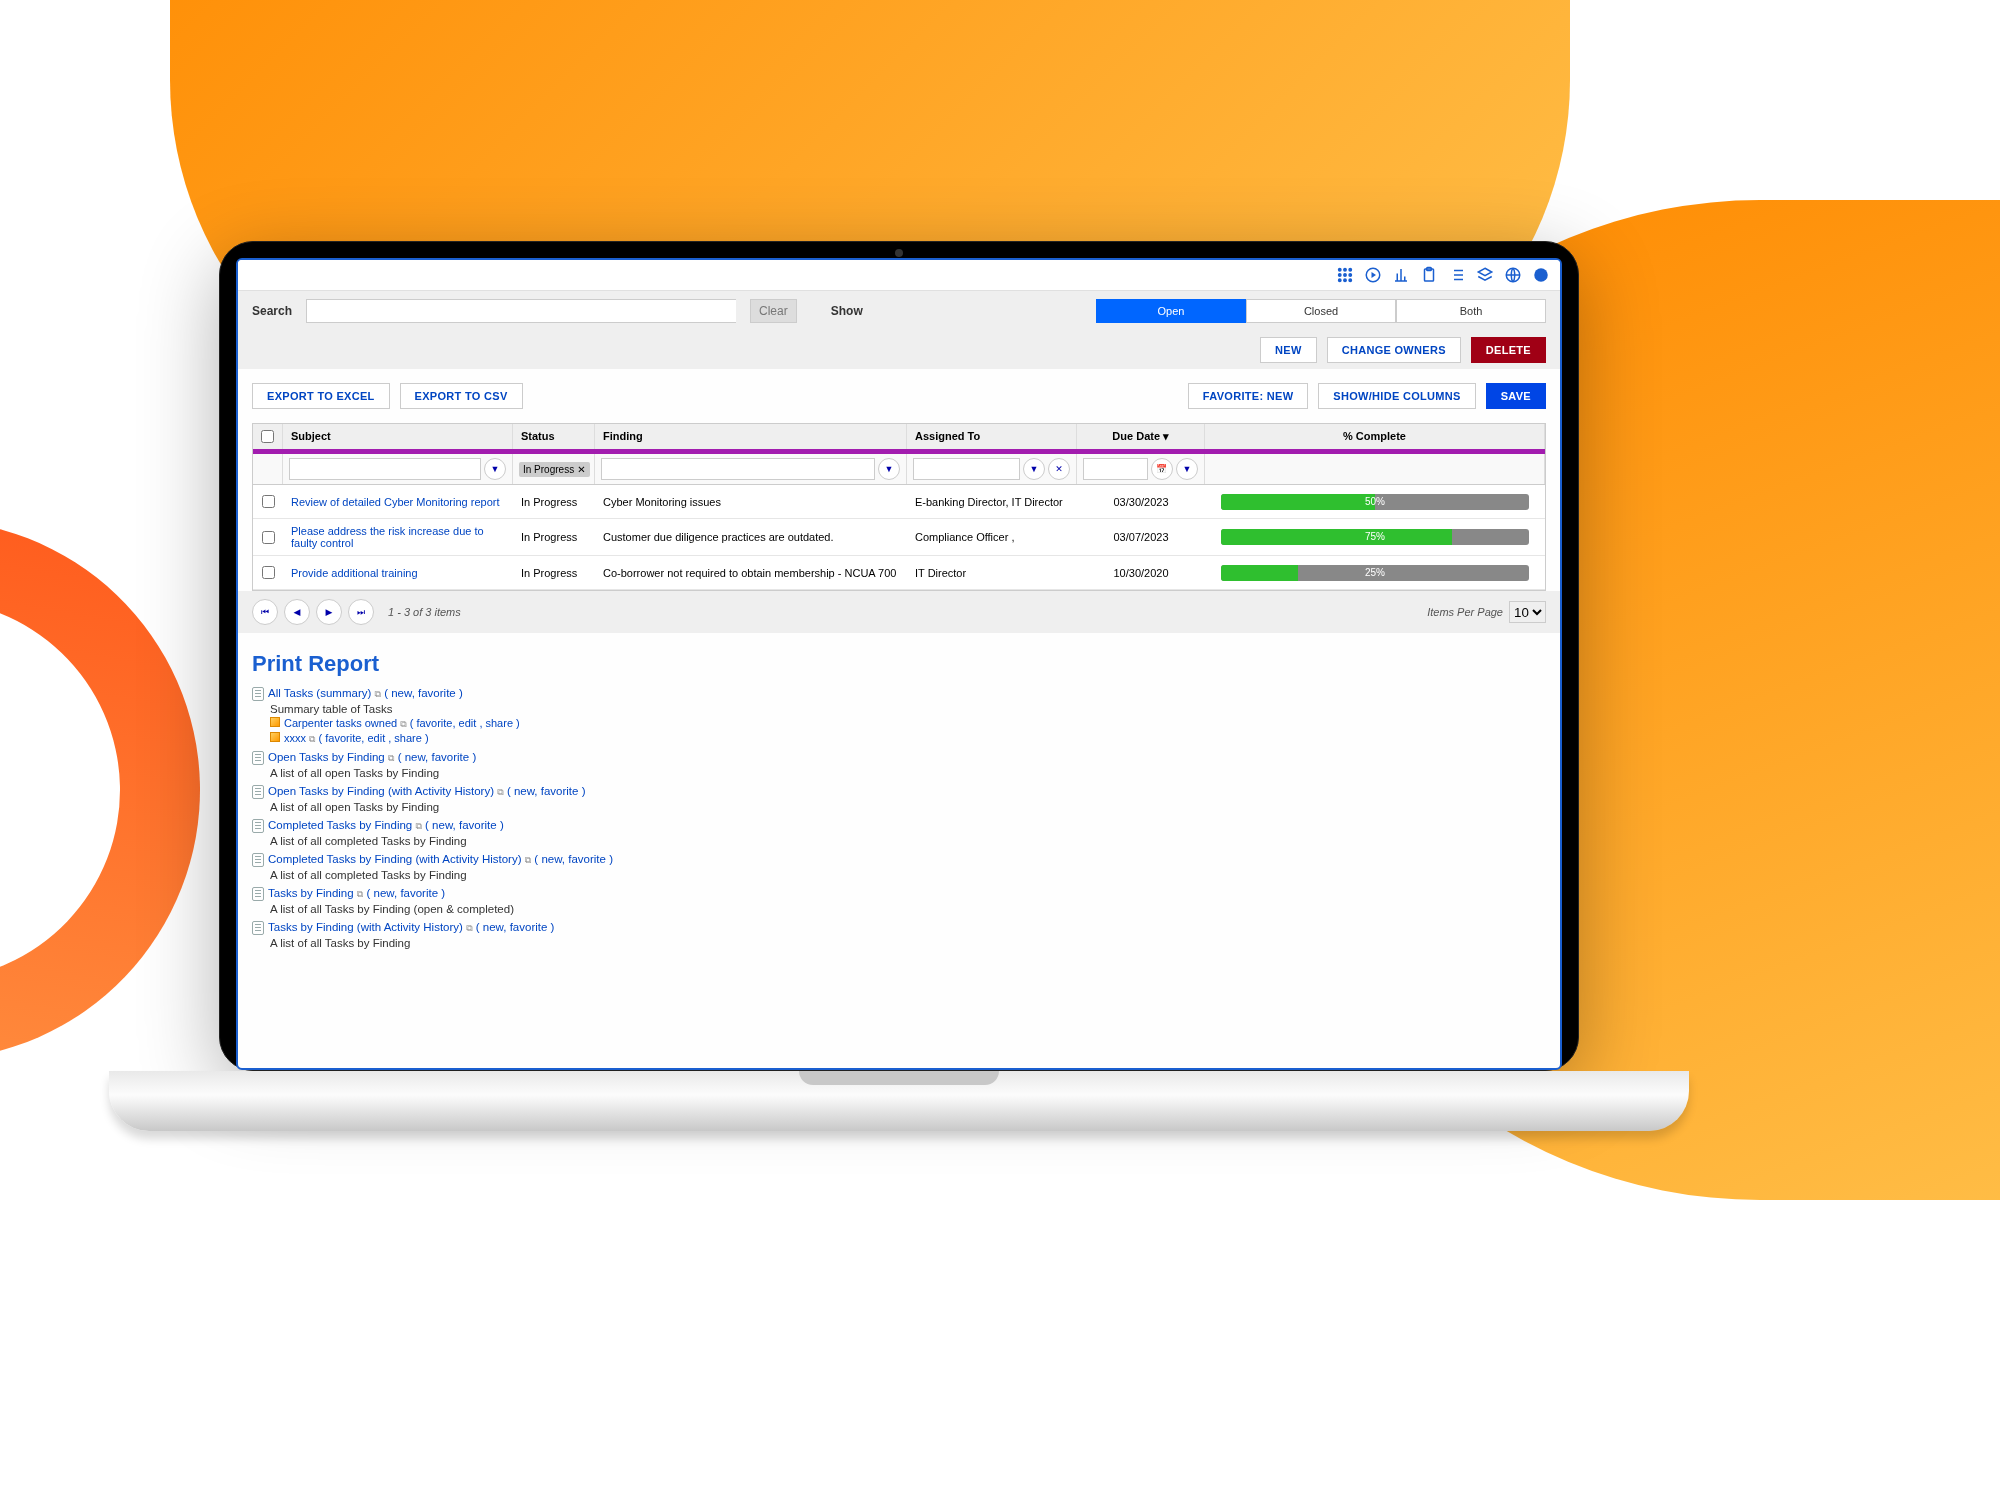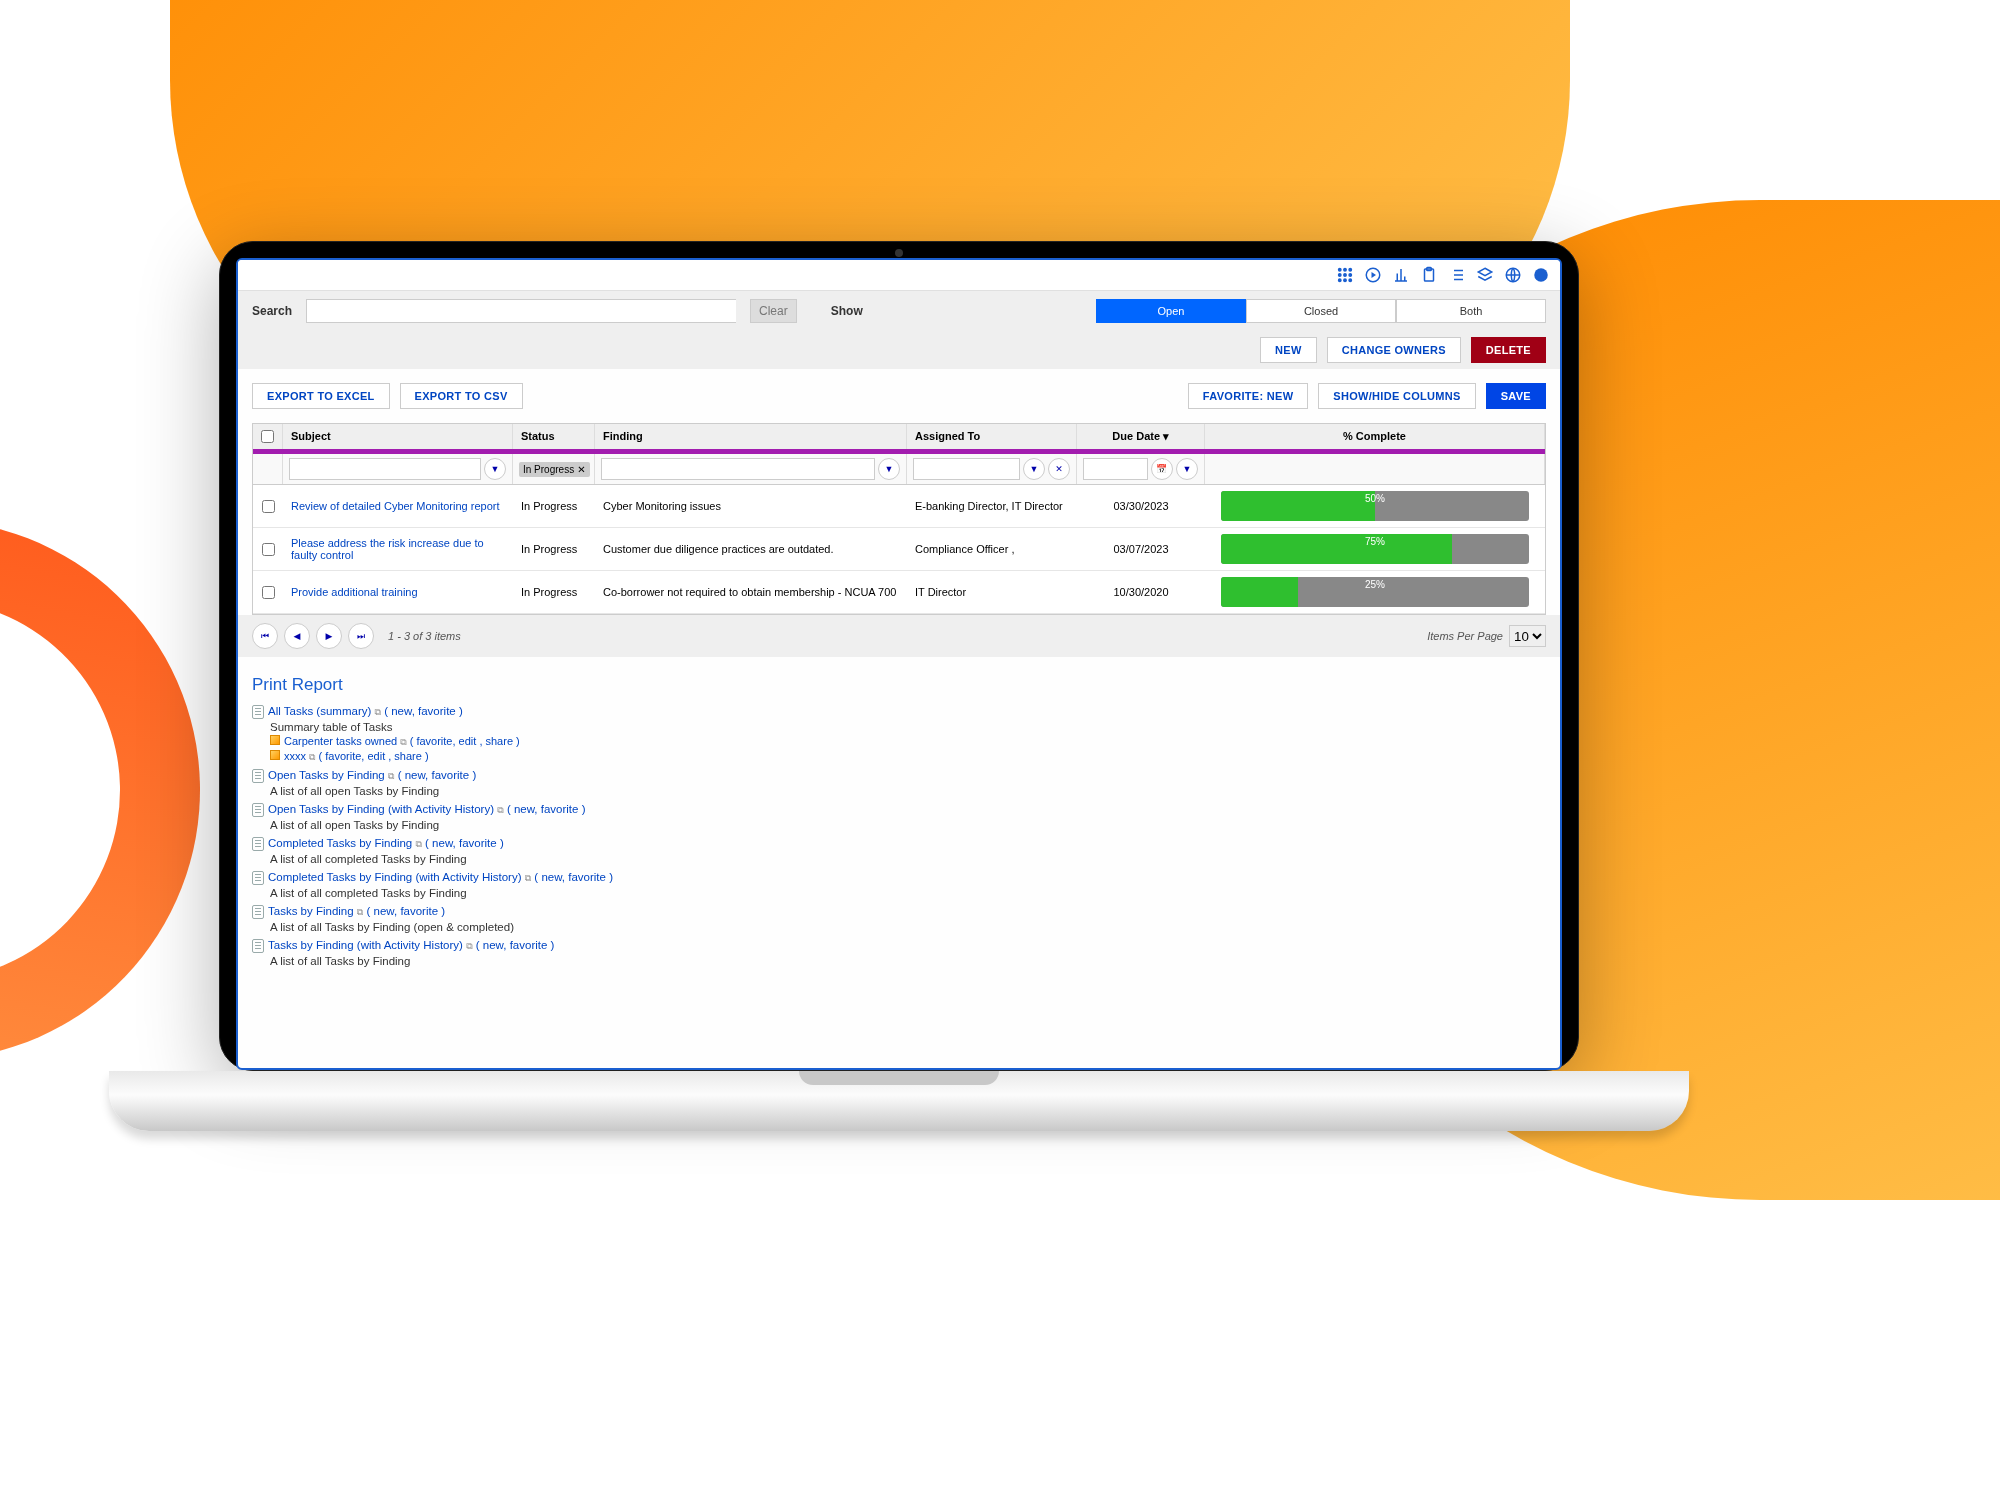--- a/index.html
+++ b/index.html
@@ -146,34 +146,34 @@
   .gfc input { width:100%; height:22px; border:1px solid #ccc; font-size:11px; padding:0 4px; }
   .filter-chip { background:#ccc; font-size:10px; padding:2px 4px; border-radius:2px;
     white-space:nowrap; display:flex; align-items:center; gap:3px; }
   .iconbtn { width:22px; height:22px; border:1px solid #ccc; border-radius:50%;
     background:#fff; font-size:9px; color:#00a; display:flex; align-items:center; justify-content:center;
     cursor:pointer; flex-shrink:0; }
 
   .grow { display:flex; border-bottom:1px solid #e6e6e6; align-items:center; min-height:34px; }
   .gcell { padding:6px 8px; font-size:11px; }
   .subj-link { color:#0045c2; cursor:pointer; }
-  .progress { height:30px; background:#888; border-radius:3px; position:relative; overflow:hidden; margin:0 8px; }
+  .progress { height:16px; background:#888; border-radius:3px; position:relative; overflow:hidden; margin:0 8px; }
   .progress .bar { height:100%; background:#2fbf2f; }
   .progress .pct { position:absolute; top:0; left:0; width:100%; text-align:center;
     font-size:10px; color:#fff; line-height:16px; }
 
   .pager { display:flex; align-items:center; gap:6px; padding:8px 14px;
     background:#efefef; font-size:11px; }
   .pager .spacer { flex:1; }
   .pager .iconbtn { width:26px; height:26px; }
   .pager select { height:22px; border:1px solid #ccc; }
 
   
   .print-section { padding:18px 14px; }
-  .print-title { color:#1a5fd0; font-size:17px; font-weight:normal; margin-bottom:10px; }
+  .print-title { color:#1a5fd0; font-size:22px; font-weight:bold; margin-bottom:10px; }
   .report-item { margin:6px 0; font-size:11.5px; }
   .report-item .ri-link { color:#0045c2; }
   .report-item .ri-meta { color:#0045c2; }
   .report-item .ri-desc { color:#333; margin-left:18px; margin-top:2px; }
   .ri-icon { display:inline-block; width:12px; height:14px;
     border:1px solid #9aa; border-radius:2px; margin-right:4px;
     vertical-align:middle; position:relative; }
   .ri-icon::after { content:""; position:absolute; top:2px; left:2px; right:2px;
     height:1px; background:#9aa; box-shadow:0 3px 0 #9aa, 0 6px 0 #9aa; }
   .sub-item { margin-left:18px; margin-top:2px; font-size:11px; }

